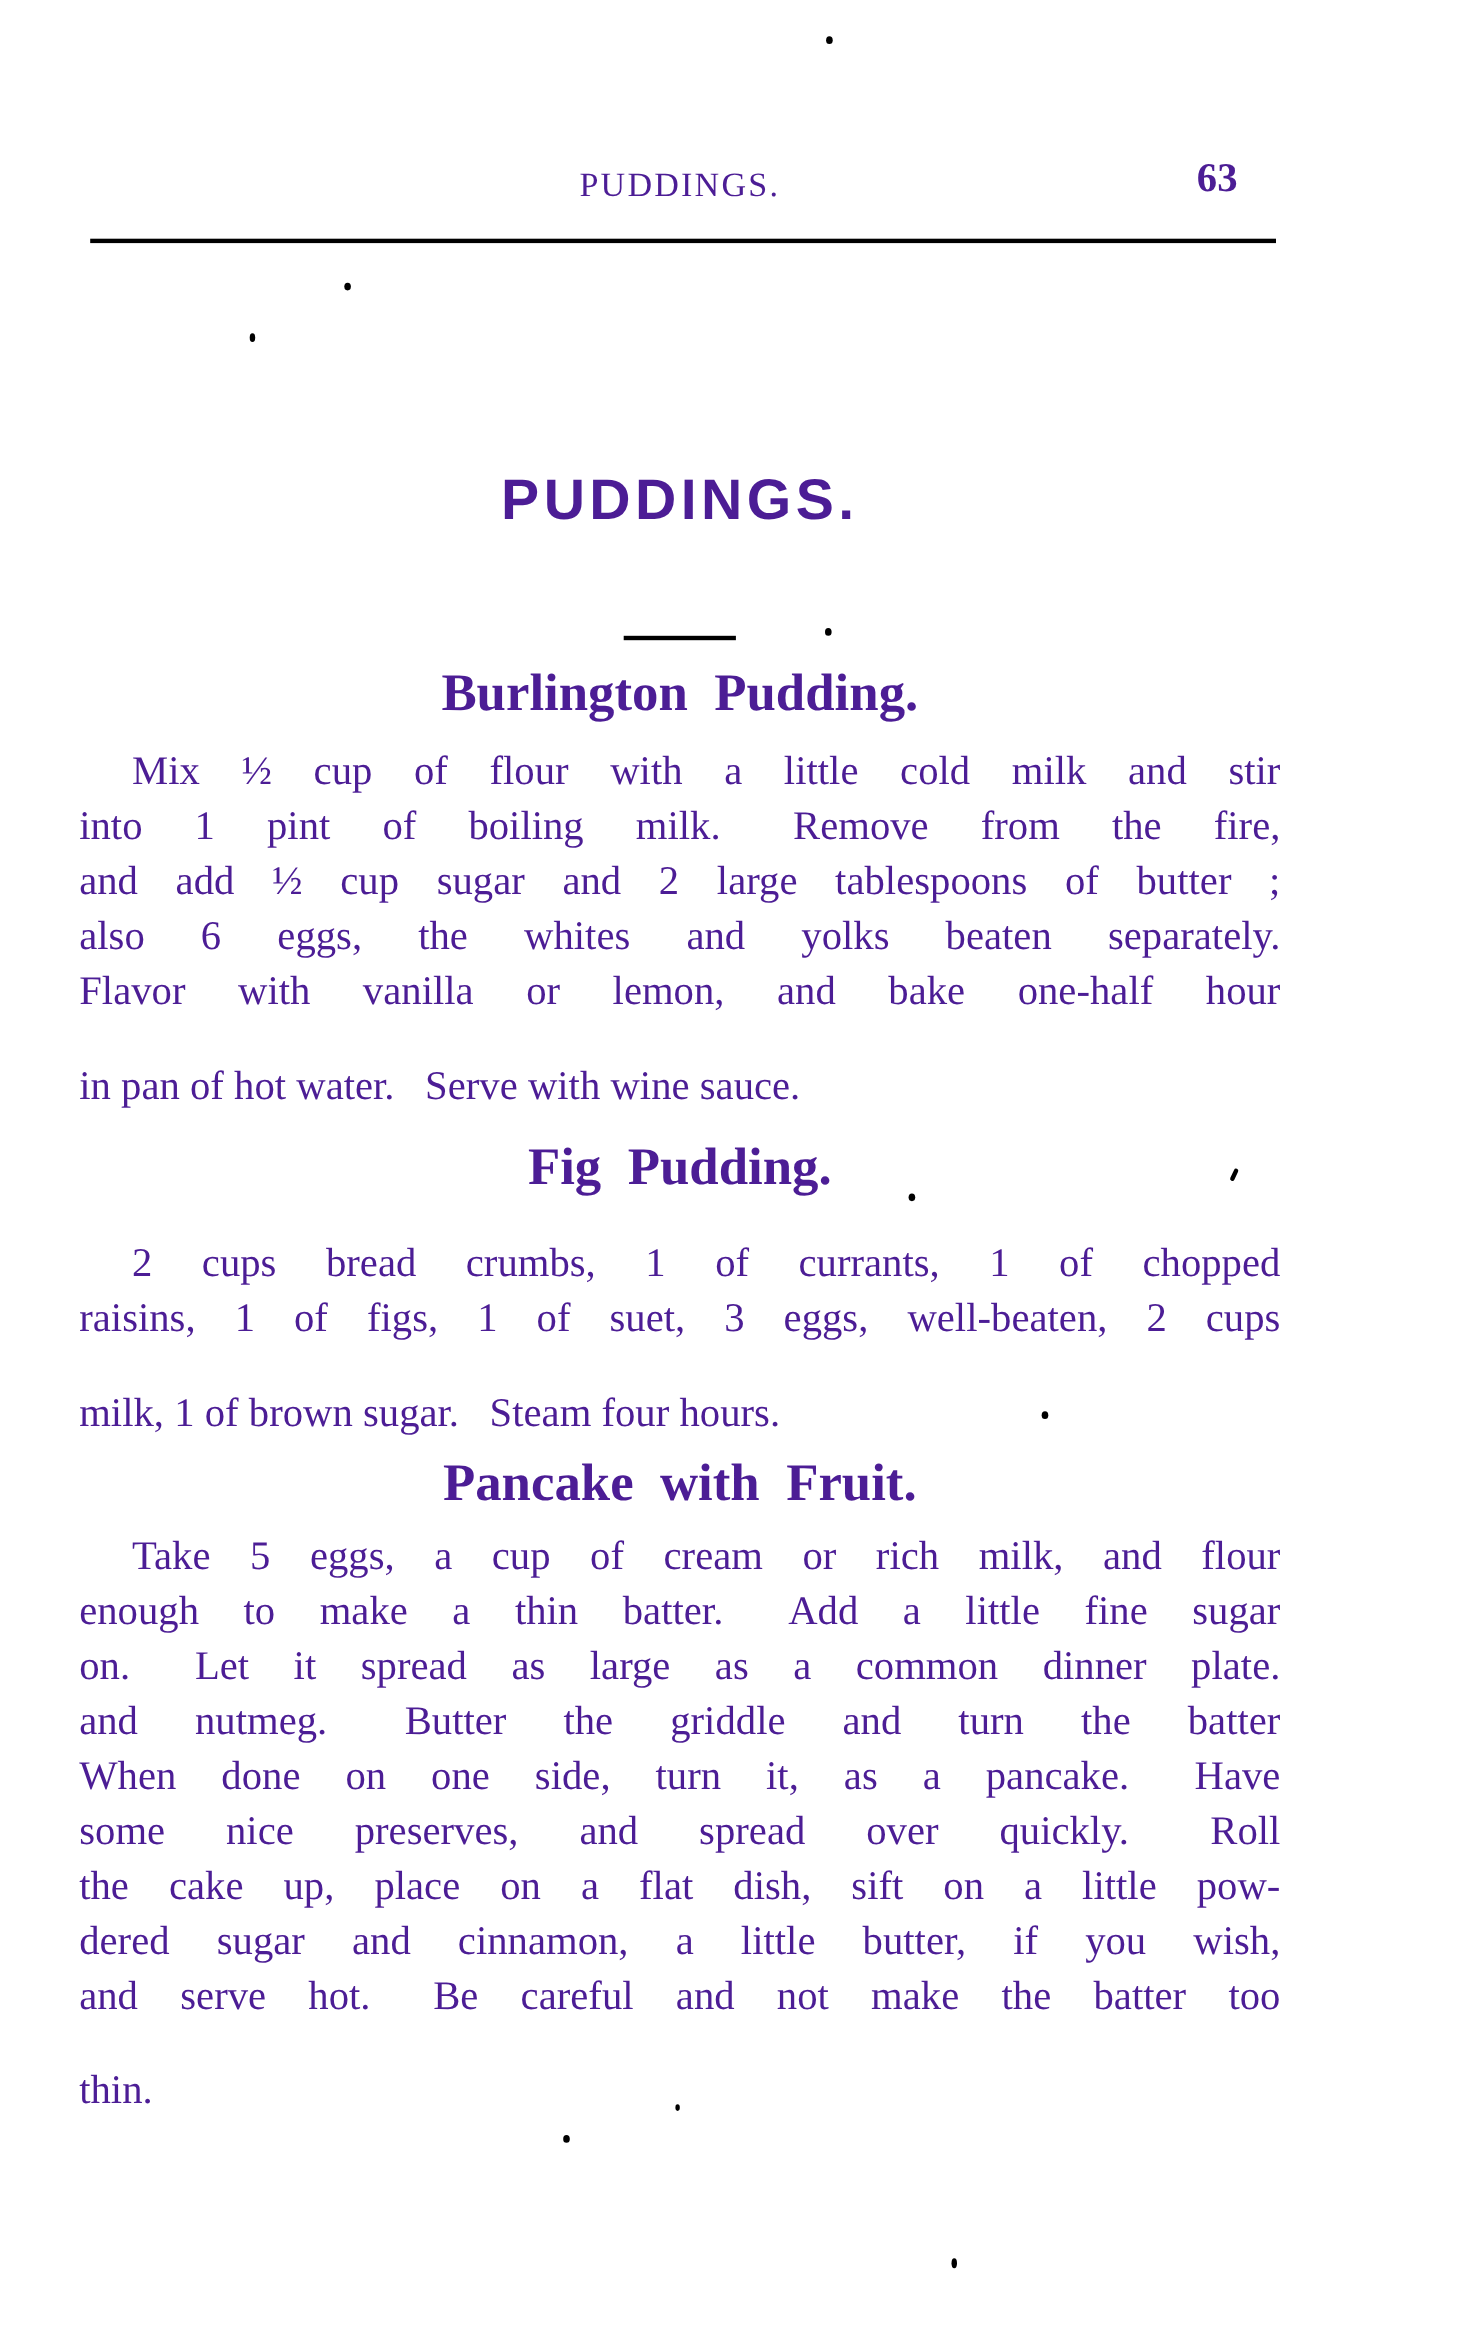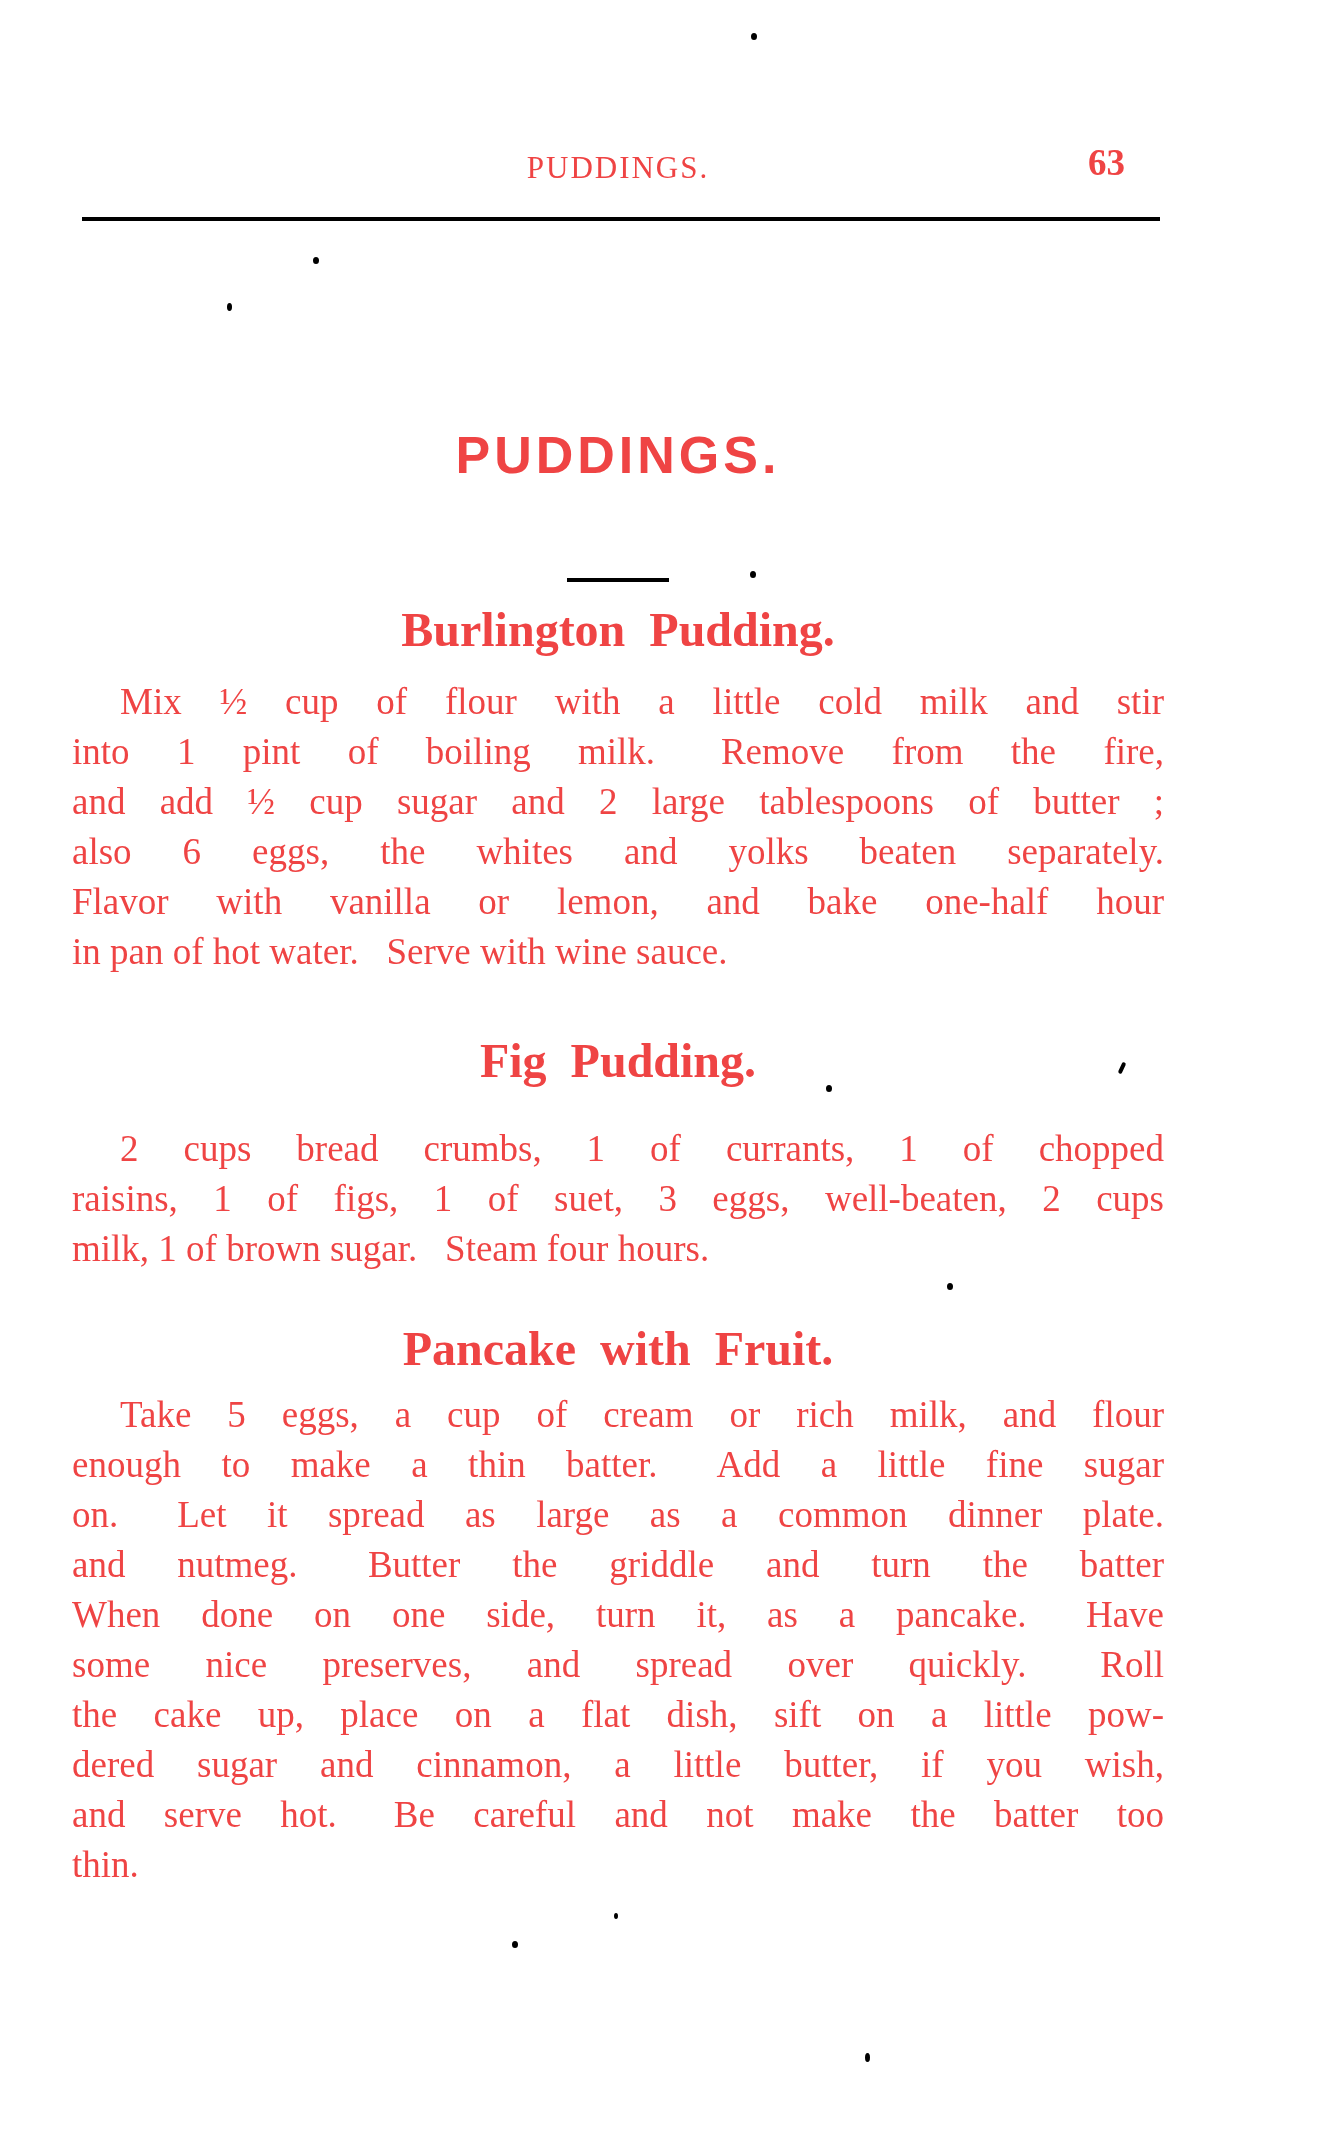--- a/index.html
+++ b/index.html
@@ -5,21 +5,21 @@
   html, body {
     margin: 0;
     padding: 0;
     background: #ffffff;
   }
   .page {
     position: relative;
     width: 1329px;
     height: 2138px;
     background: #ffffff;
-    color: #ef4444;
+    color: #4c1d95;
     font-family: "Liberation Serif", "DejaVu Serif", serif;
     overflow: hidden;
   }
   
   .running-title {
     position: absolute;
     left: 72px;
     width: 1092px;
     top: 151px;
     text-align: center;
@@ -95,20 +95,21 @@
   #p1 { top: 1124px; }
   #p2 { top: 1390px; }
   .line {
     text-align: justify;
     text-align-last: justify;
   }
   .line.indent { padding-left: 48px; }
   .line.last {
     text-align: left;
     text-align-last: left;
+    margin-top: 36px;
   }
   
   .speck {
     position: absolute;
     width: 6px;
     height: 7px;
     background: #000000;
     border-radius: 50%;
   }
   .speck.tick {

